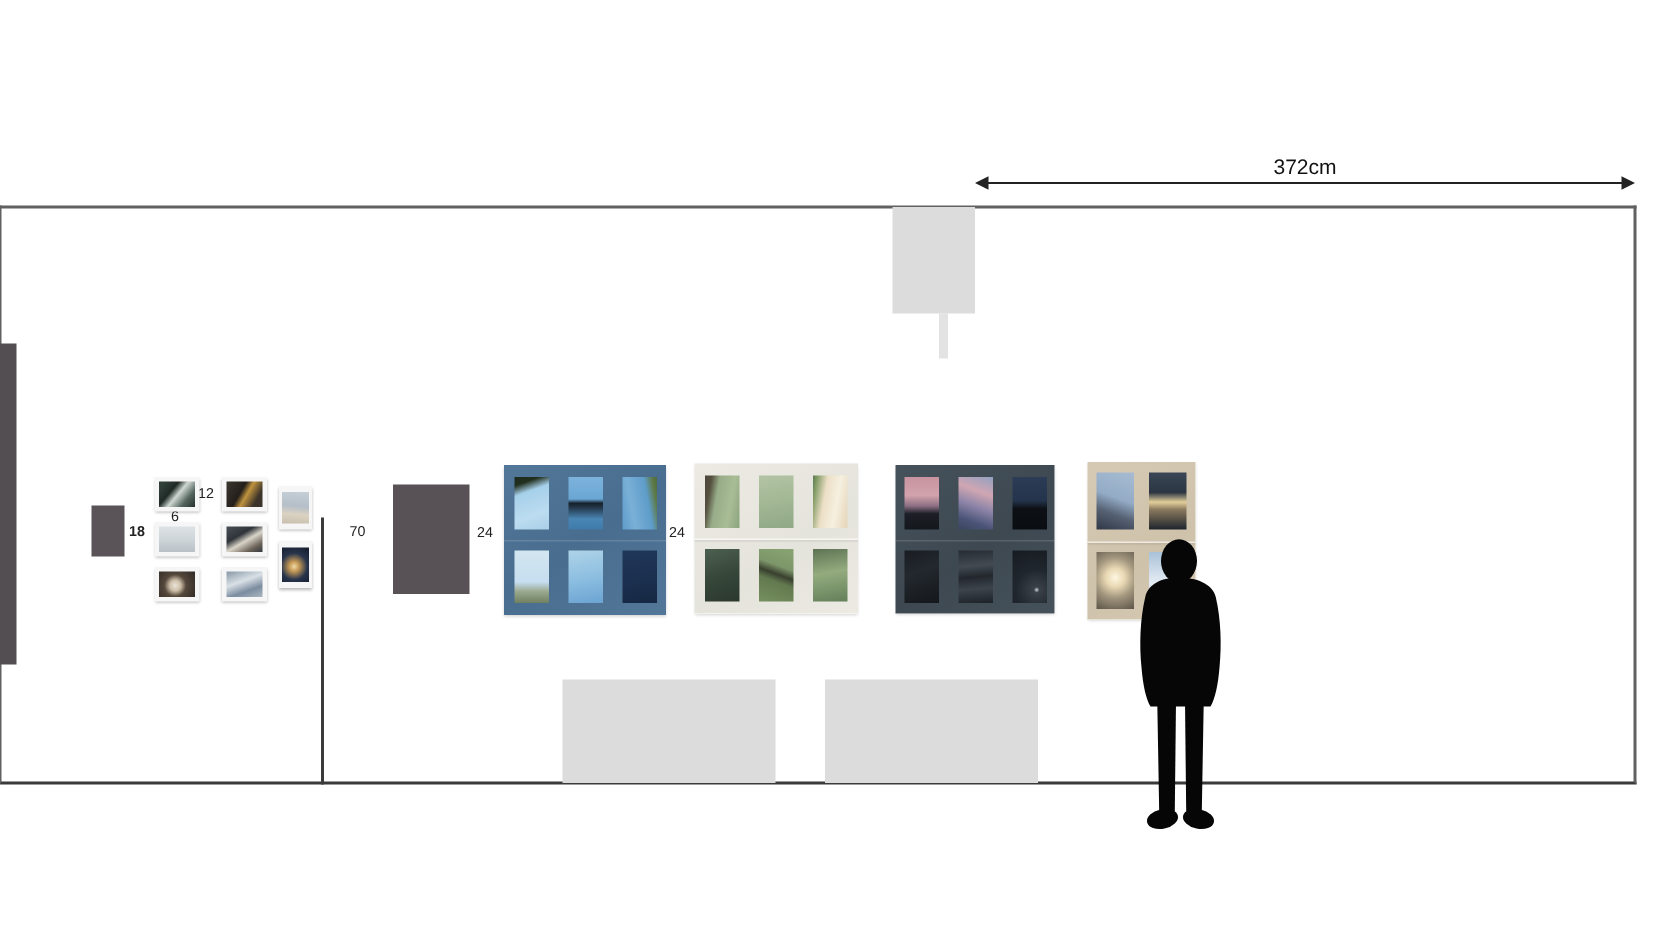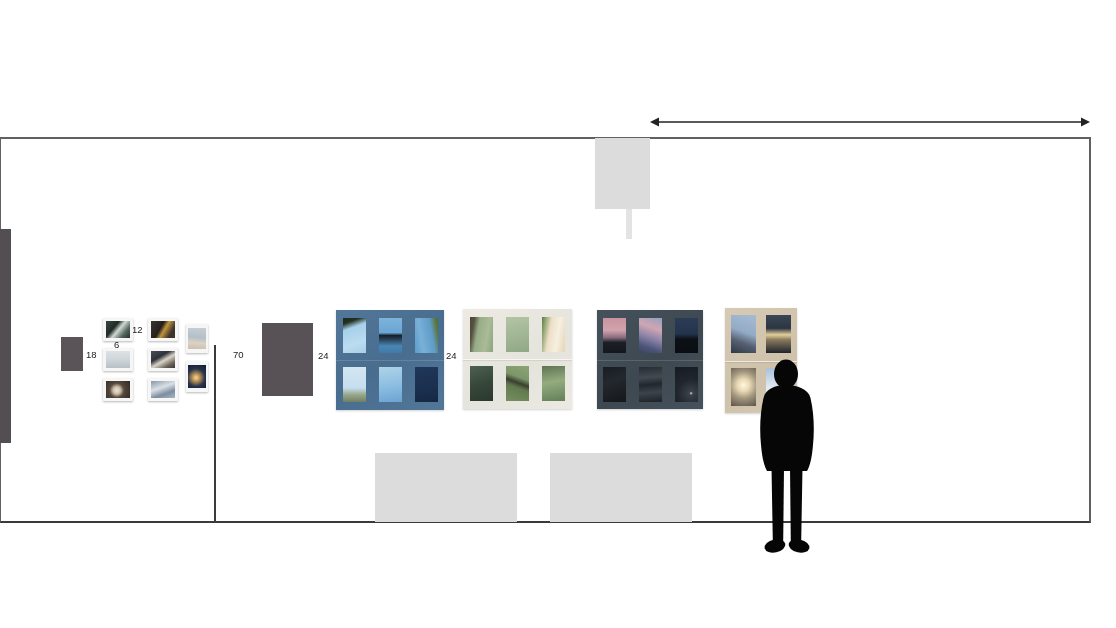--- a/index.html
+++ b/index.html
@@ -26,21 +26,21 @@
 
   
   #left-edge-panel{left:0;top:229px;width:11px;height:214px;background:#534e52;}
 
   
   #small-dark-panel{left:61px;top:337px;width:22px;height:34px;background:#5a5458;}
   #large-dark-panel{left:262px;top:323px;width:51px;height:73px;background:#585256;}
 
   
   .measure{font-size:9.5px;color:#222;line-height:1;}
-  #m18{left:86px;top:350px;}
+  #m18{left:86px;top:350px;font-weight:bold;}
   #m6{left:114px;top:340px;}
   #m12{left:132px;top:325px;}
   #m60{left:233px;top:350px;}
   #m24a{left:318px;top:351px;}
   #m24b{left:446px;top:351px;}
 
   
   #partition-line{left:214px;top:345px;width:2px;height:178px;background:#3b3b3b;}
 
   
@@ -118,20 +118,21 @@
   
   #person{left:756px;top:359px;width:62px;height:198px;}
 </style>
 </head>
 <body>
 
 <div id="stage">
 
   <div id="wall" class="abs"></div>
 
+  <div id="dim-label" class="abs">372cm</div>
   <svg id="dim-arrow" class="abs" viewBox="0 0 442 12" width="442" height="12">
     <line x1="8" y1="6" x2="434" y2="6" stroke="#222" stroke-width="1.4"></line>
     <path d="M1,6 L10,1.5 L10,10.5 Z" fill="#222"></path>
     <path d="M441,6 L432,1.5 L432,10.5 Z" fill="#222"></path>
   </svg>
 
   <div id="sign-panel" class="abs"></div>
   <div id="sign-stem" class="abs"></div>
 
   <div id="left-edge-panel" class="abs"></div>

